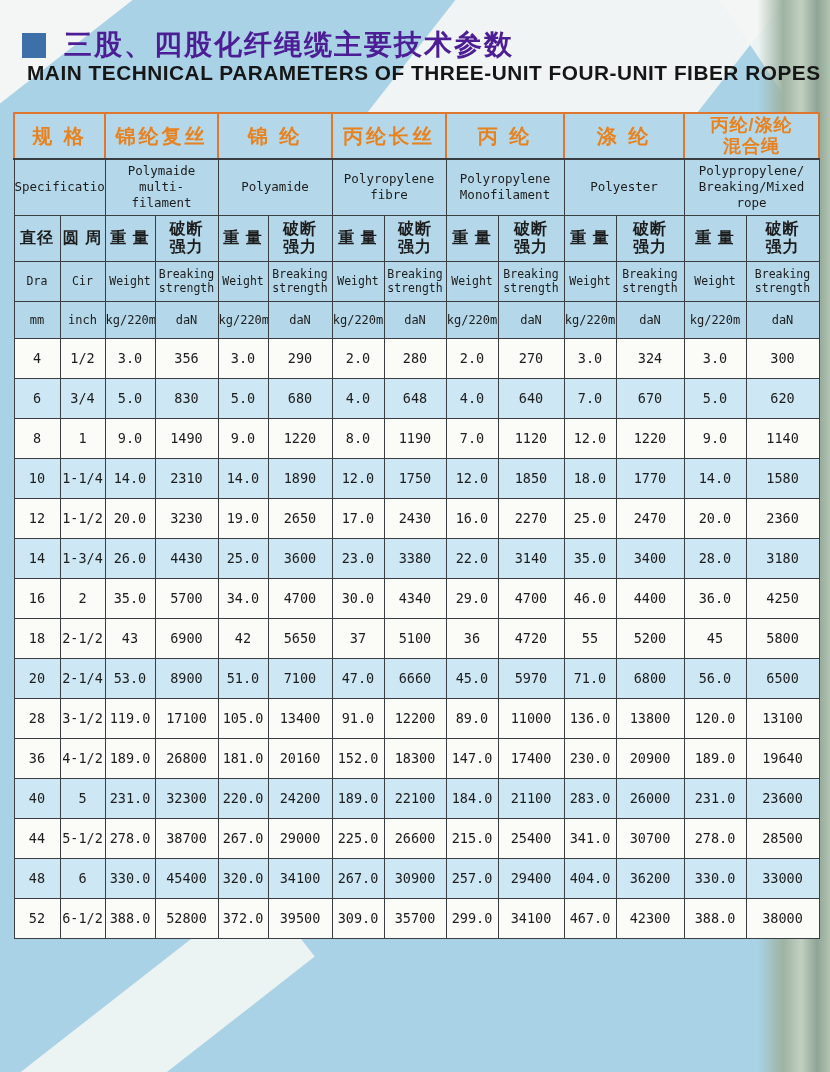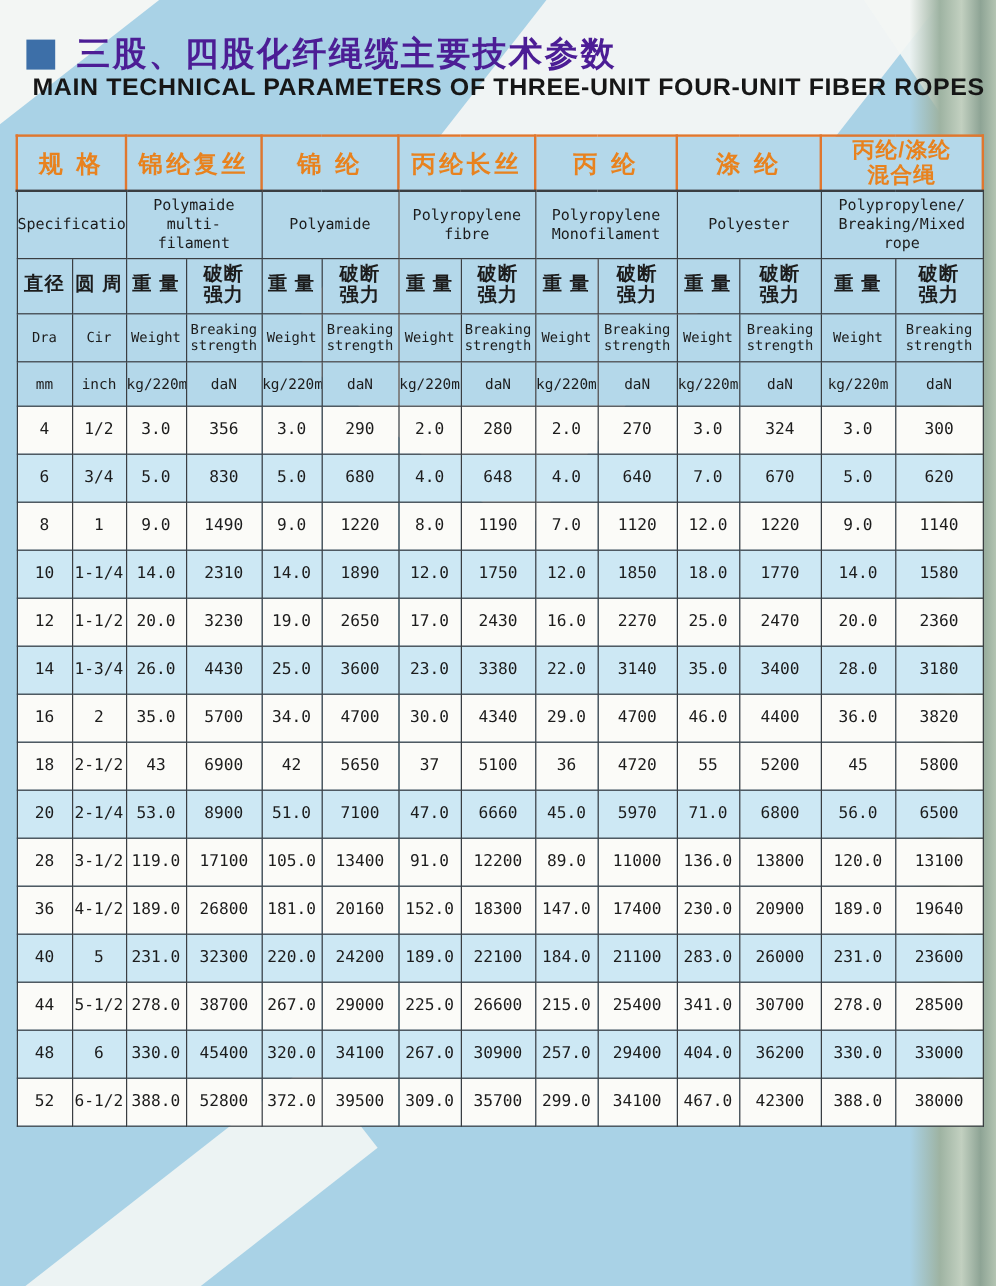--- a/index.html
+++ b/index.html
@@ -281,21 +281,21 @@
           <td>5700</td>
           <td>34.0</td>
           <td>4700</td>
           <td>30.0</td>
           <td>4340</td>
           <td>29.0</td>
           <td>4700</td>
           <td>46.0</td>
           <td>4400</td>
           <td>36.0</td>
-          <td>3820</td>
+          <td>4250</td>
         </tr>
         <tr>
           <td>18</td>
           <td>2-1/2</td>
           <td>43</td>
           <td>6900</td>
           <td>42</td>
           <td>5650</td>
           <td>37</td>
           <td>5100</td>

